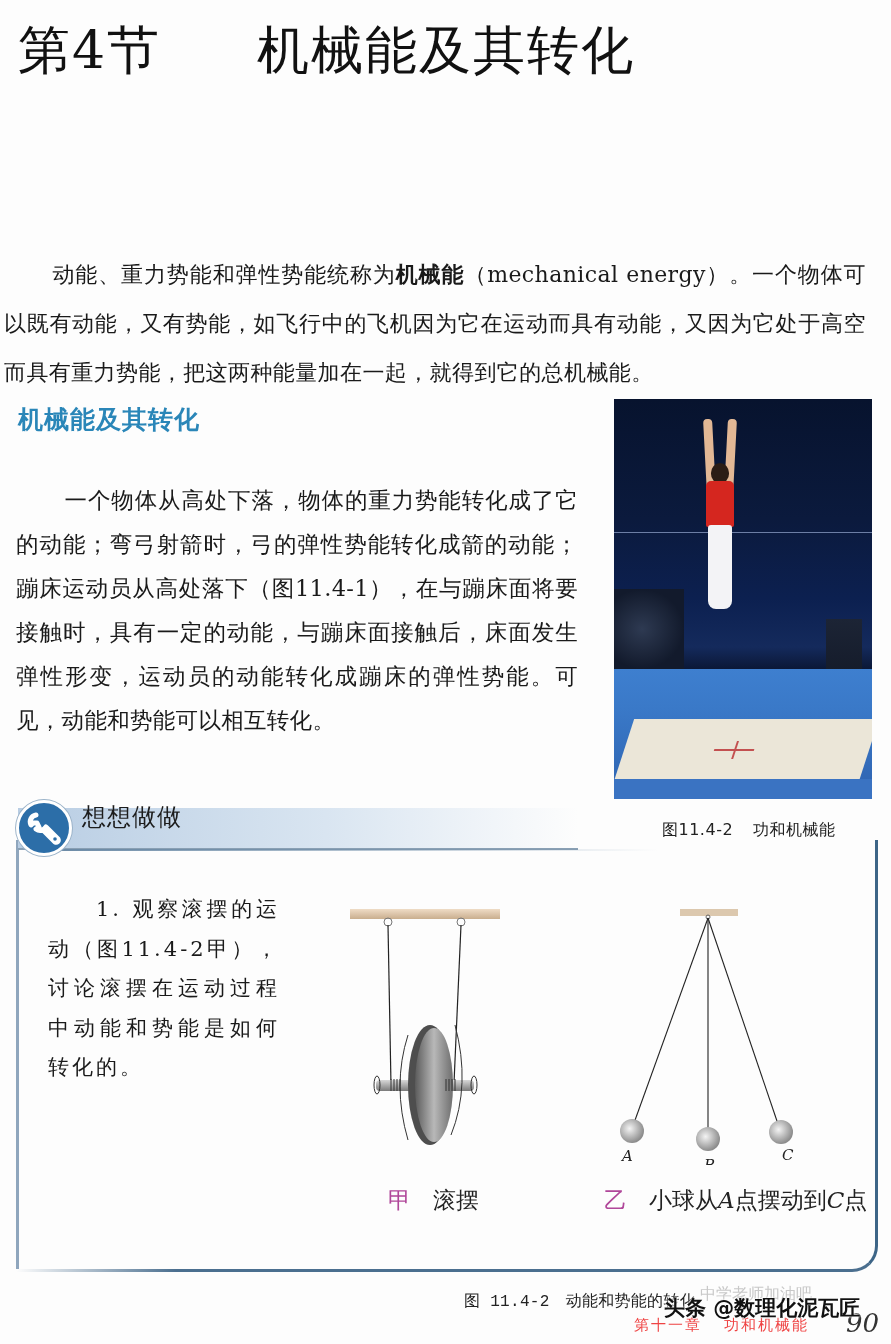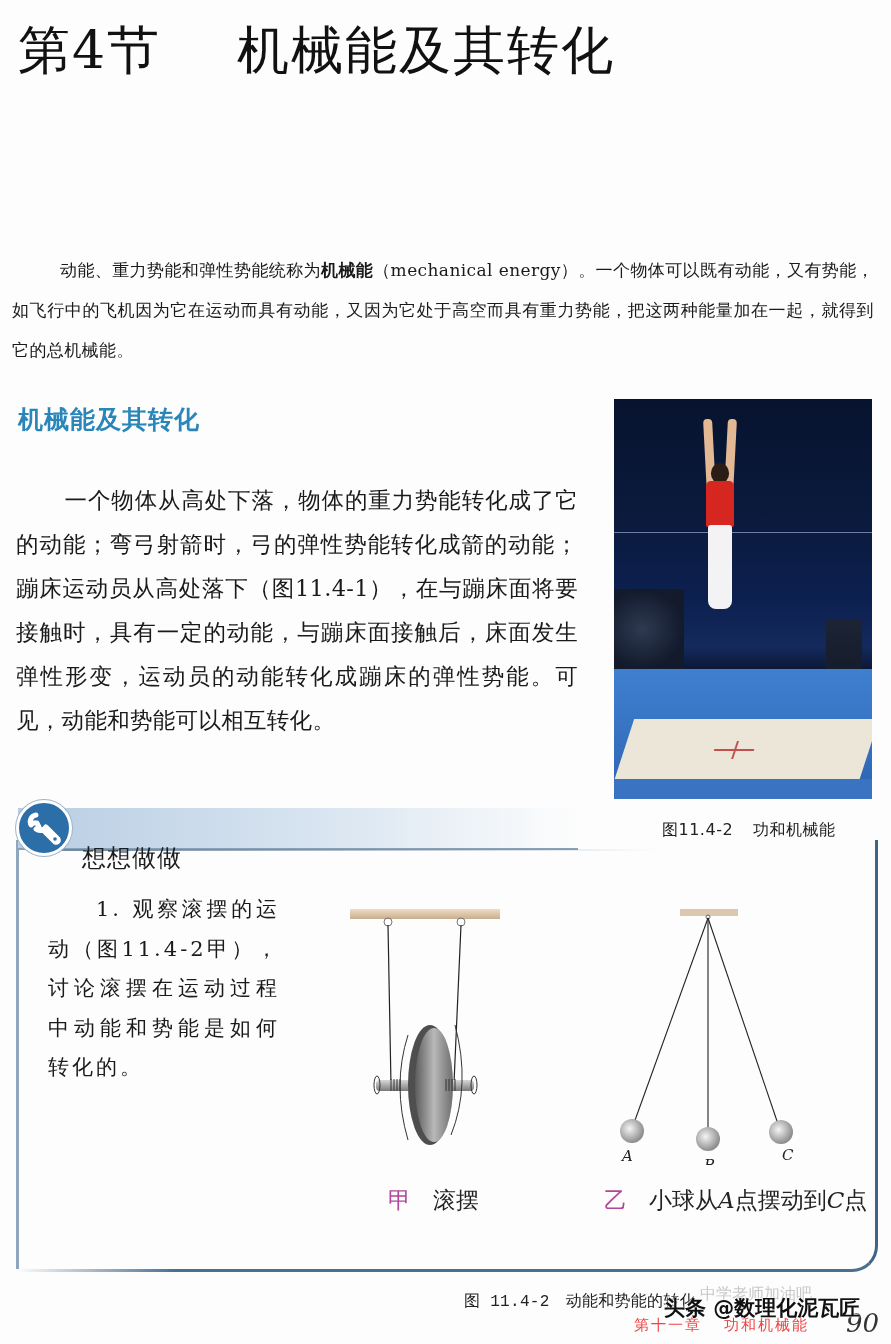--- a/index.html
+++ b/index.html
@@ -4,25 +4,25 @@
   <style>
     * { box-sizing: border-box; margin: 0; padding: 0; }
     html, body { width: 891px; height: 1344px; background: #fdfdfd; overflow: hidden; }
     body { position: relative; font-family: "DejaVu Serif", "Liberation Serif", serif; color: #1a1a1a; }
 
     .chapter-title {
       position: absolute; left: 18px; top: 18px;
       font-size: 52px; line-height: 64px; letter-spacing: 2px; color: #111;
       font-family: "DejaVu Serif", serif; font-weight: normal; white-space: nowrap;
     }
-    .chapter-title .num { margin-right: 76px; text-align: right; }
+    .chapter-title .num { margin-right: 96px; text-align: right; }
 
     .intro {
-      position: absolute; left: 12px; top: 250px; width: 862px;
-      font-size: 17px; line-height: 40px; text-align: justify; letter-spacing: 0.4px;
+      position: absolute; left: 4px; top: 250px; width: 862px;
+      font-size: 22px; line-height: 49px; text-align: justify; letter-spacing: 0.4px;
     }
     .intro .indent { display: inline-block; width: 48px; }
     .intro b { font-weight: bold; }
 
     .section-heading {
       position: absolute; left: 18px; top: 402px;
       font-family: "DejaVu Sans", sans-serif; font-size: 25px; line-height: 36px;
       color: #2a86b8; font-weight: bold; letter-spacing: 1px;
     }
 
@@ -76,22 +76,22 @@
     .activity-header {
       position: absolute; left: 18px; top: 808px; width: 560px; height: 42px;
       background: linear-gradient(90deg, #b8cde3 0%, #d9e5f1 55%, rgba(253,253,253,0) 100%);
       border-bottom: 2px solid #8aa0b4;
     }
     .activity-header .underline {
       position: absolute; left: 40px; right: -80px; bottom: -3px; height: 2px;
       background: linear-gradient(90deg, #6b8aa6, rgba(200,210,220,0));
     }
     .activity-title {
-      position: absolute; left: 82px; top: 841px; line-height: 38px;
-      font-family: Liberation Mono, monospace; font-size: 24px; color: #1c1c1c; letter-spacing: 1px;
+      position: absolute; left: 82px; top: 798px; line-height: 38px;
+      font-family: Liberation Serif, serif; font-size: 24px; color: #1c1c1c; letter-spacing: 1px;
     }
     .wrench-badge {
       position: absolute; left: 16px; top: 800px; width: 56px; height: 56px; border-radius: 50%;
       background: #2c6ea8; border: 3px solid #fff; box-shadow: 0 0 0 1px #9bb3c9;
     }
     .wrench-badge svg { position: absolute; left: 8px; top: 8px; }
 
     .tasks {
       position: absolute; left: 48px; top: 890px; width: 232px;
       font-size: 21px; line-height: 39.5px; letter-spacing: 3px; text-align: justify;

